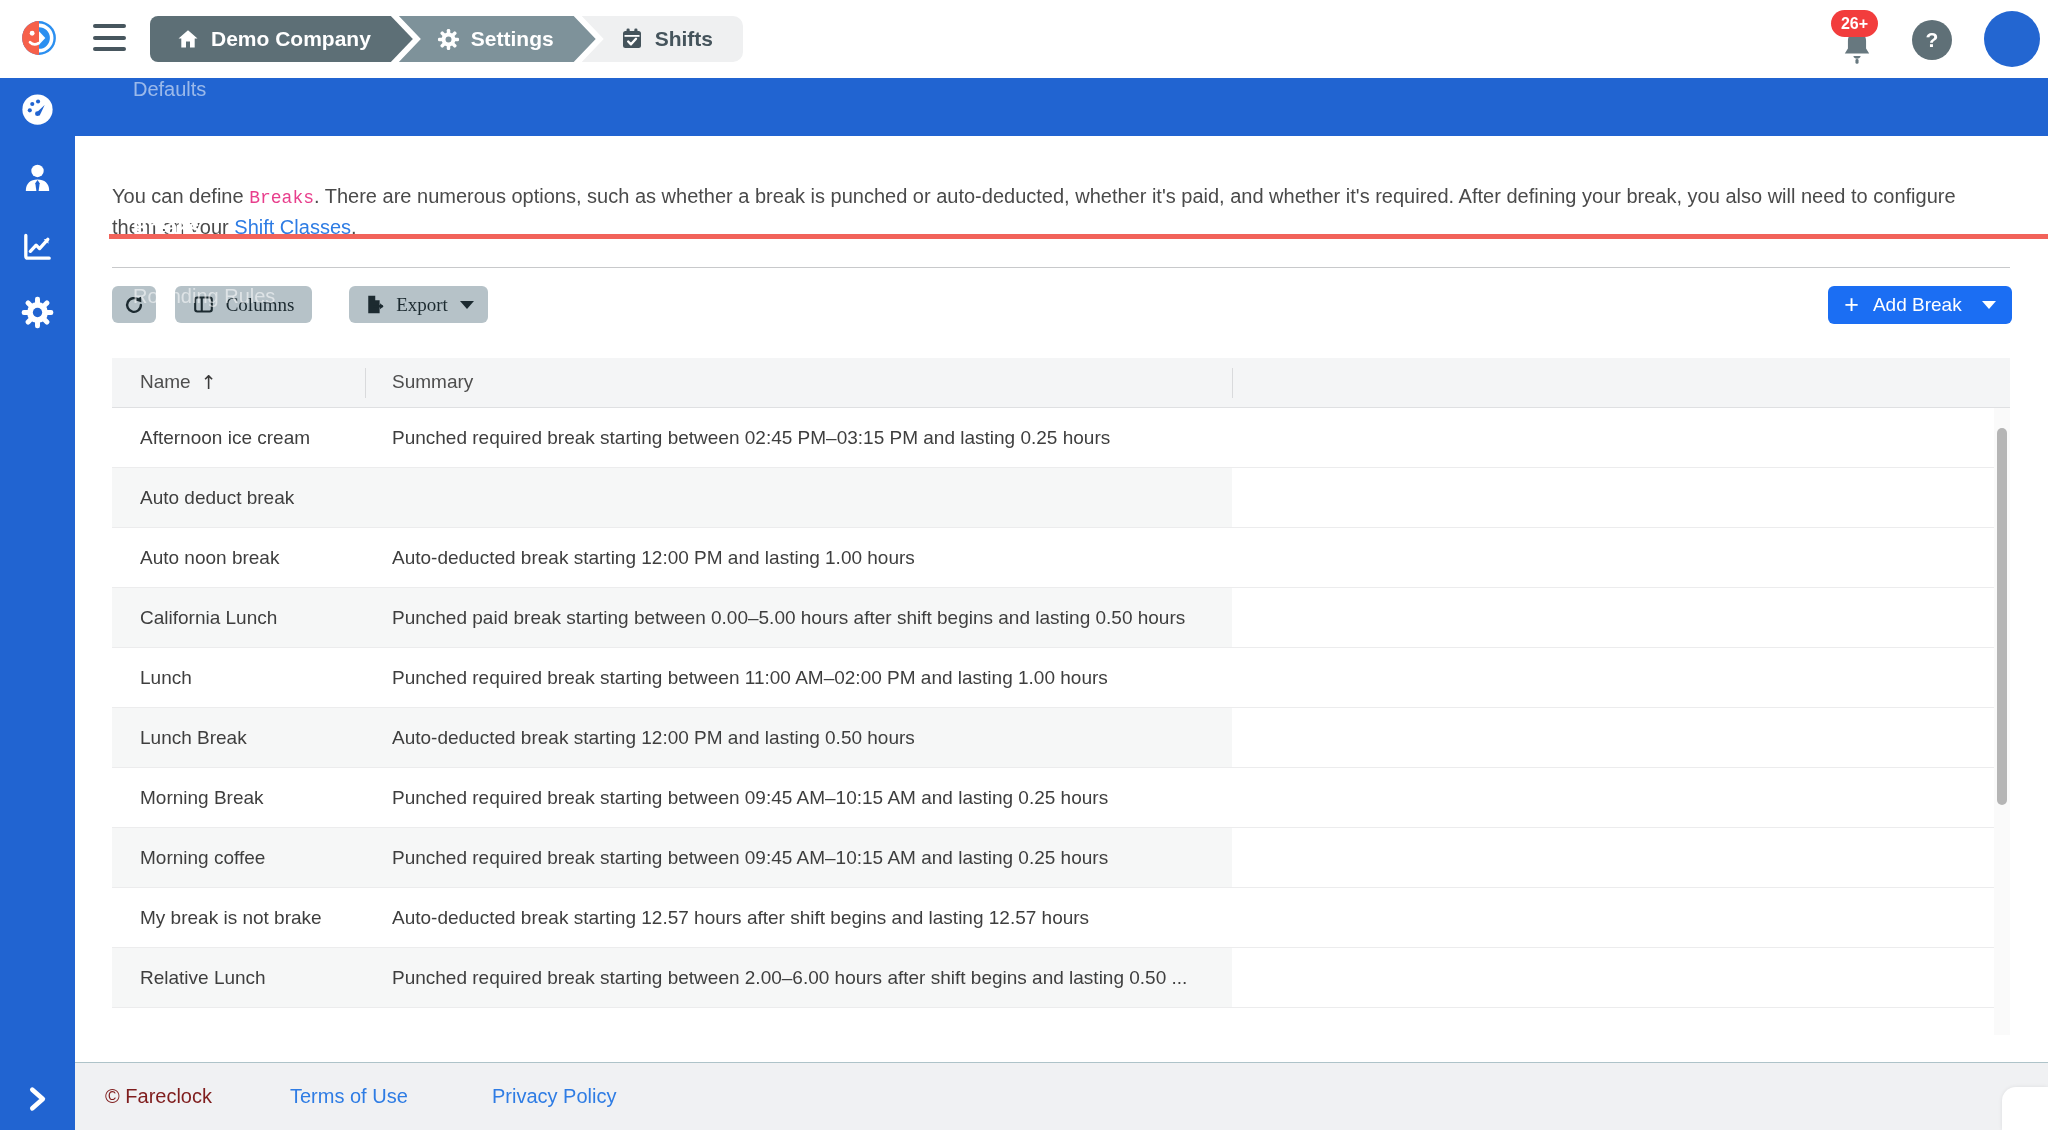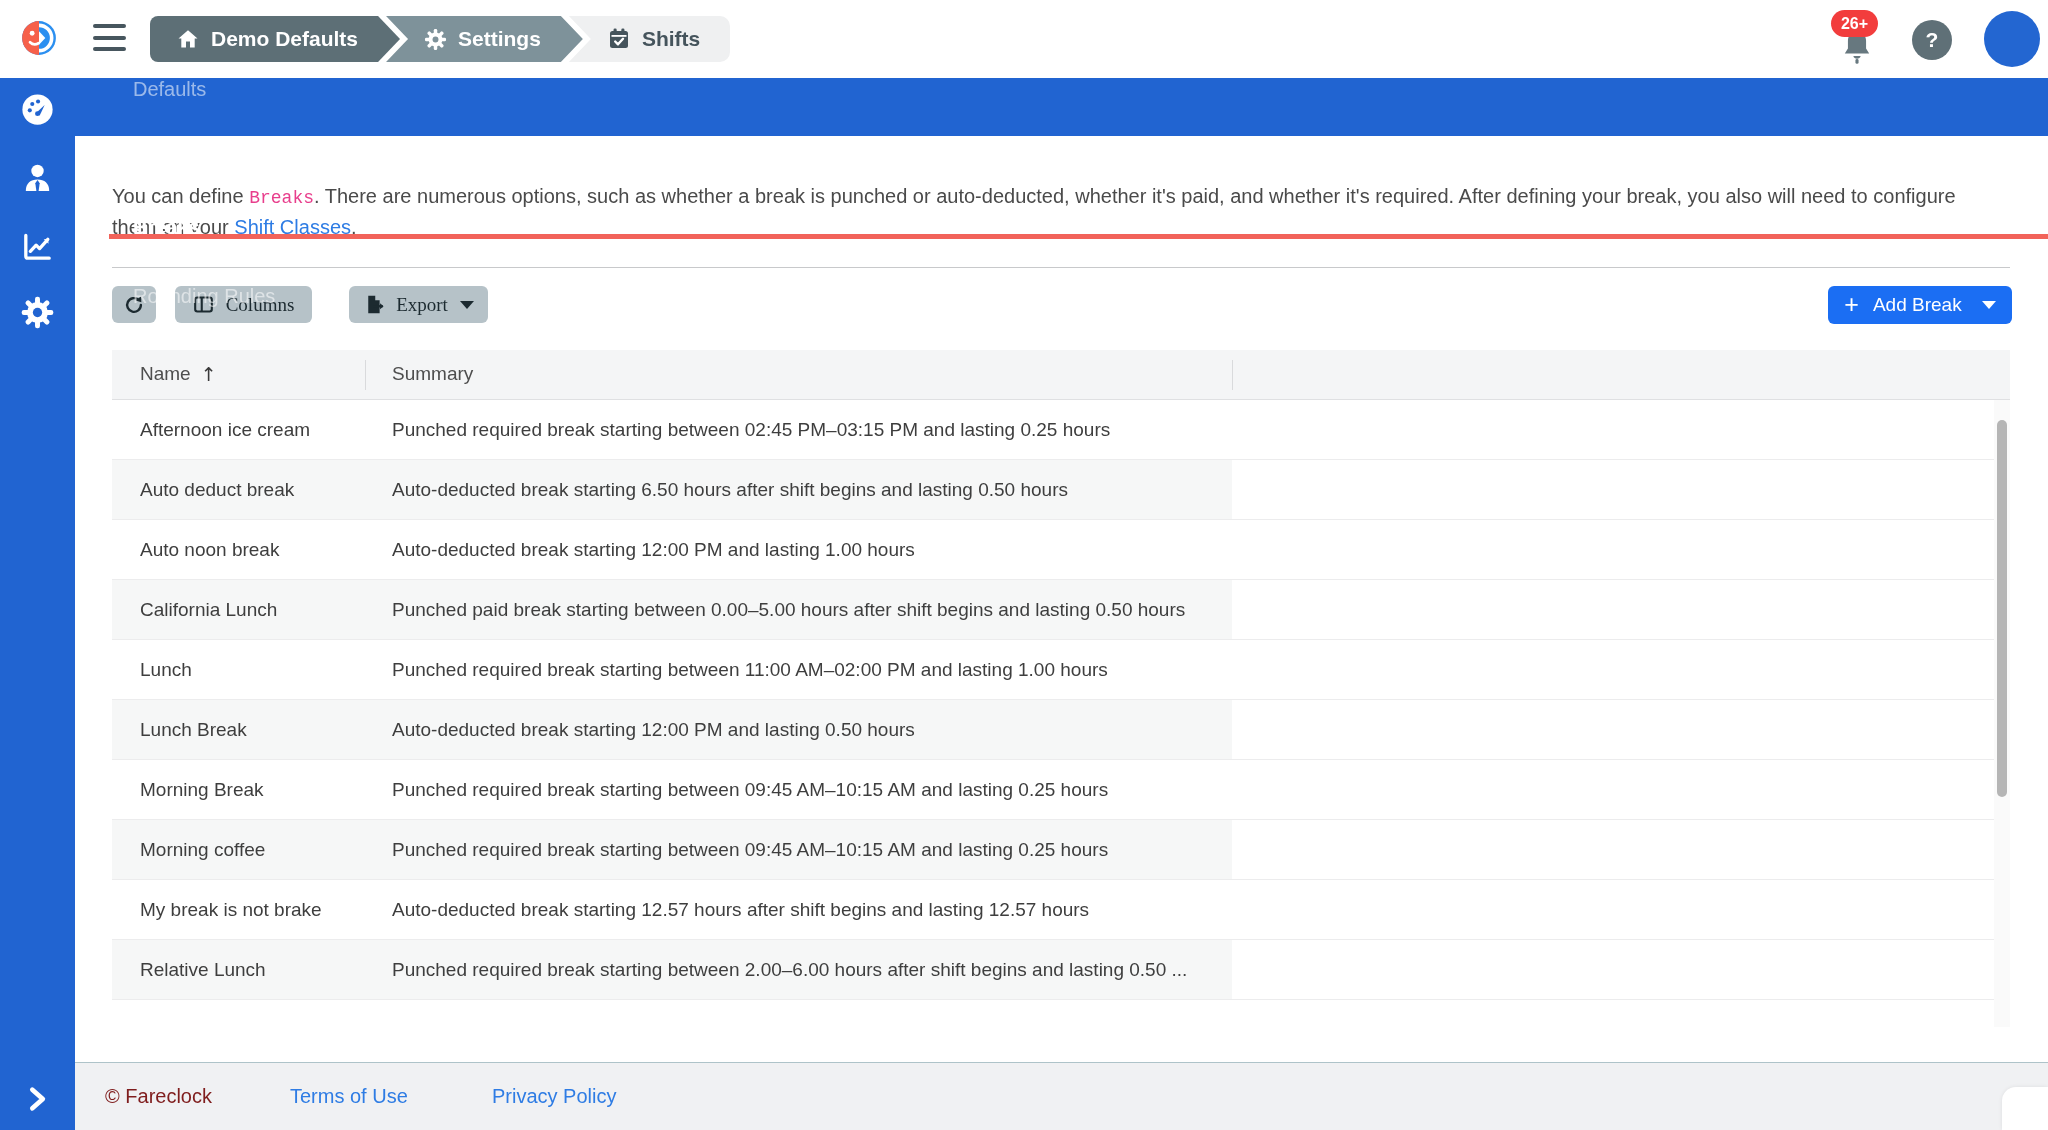--- a/index.html
+++ b/index.html
@@ -48,21 +48,21 @@
   .tbtn { height:37px; background:#b6c2c8; border:none; border-radius:6px; display:flex; align-items:center; justify-content:center; gap:12px; font-size:19px; color:#1c2a30; cursor:pointer; font-family:Liberation Serif, serif; }
   .tbtn.refresh { width:44px; }
   .tbtn.columns { width:137px; margin-left:19px; }
   .tbtn.export  { width:139px; margin-left:37px; }
   .caret { width:0; height:0; border-left:7px solid transparent; border-right:7px solid transparent; border-top:8px solid currentColor; display:inline-block; }
   .add-btn { position:absolute; left:1753px; top:150px; width:184px; height:38px; background:#1b6ef3; border:none; border-radius:6px; color:#fff; font-size:19px; display:flex; align-items:center; justify-content:center; gap:14px; cursor:pointer; font-family:inherit; }
   .add-btn .plus { font-size:25px; font-weight:400; line-height:1; margin-top:-2px; }
   .add-btn .caret { border-top-color:#fff; margin-left:6px; }
 
   
-  .table { position:absolute; left:37px; top:214px; width:1898px; height:606px; }
+  .table { position:absolute; left:37px; top:222px; width:1898px; height:606px; }
   .thead { position:relative; height:50px; background:#f4f5f6; border-bottom:1px solid #dfe0e2; font-size:19px; color:#4e4e4e; }
   .th-name { position:absolute; left:28px; top:13px; display:flex; gap:10px; align-items:center; cursor:pointer; }
   .th-summary { position:absolute; left:280px; top:13px; cursor:pointer; }
   .th-div { position:absolute; top:10px; width:1px; height:30px; background:#d9dadc; }
   .tbody { position:relative; background:#ffffff; height:627px; overflow:hidden; }
   .trow { position:relative; height:60px; border-bottom:1px solid #ececed; background:#ffffff; cursor:pointer; }
   .trow:nth-child(even) .stripe { background:#f6f7f7; }
   .stripe { position:absolute; left:0; top:0; width:1120px; height:100%; }
   .td-name { position:absolute; left:28px; top:19px; font-size:19px; color:#3e3e3e; }
   .td-summary { position:absolute; left:280px; top:19px; font-size:19px; color:#3e3e3e; }
@@ -97,21 +97,21 @@
       <span></span>
         <span></span>
         <span></span>
     </div>
 
     <div class="crumbs">
       <div class="crumb c1">
         <svg width="24" height="24" viewBox="0 0 24 24">
             <path d="M12 3.2 L21.5 11.5 H18.7 V20.5 H14 V14.5 H10 V20.5 H5.3 V11.5 H2.5 Z" fill="#ffffff"></path>
           </svg>
-        <span>Demo Defaults</span>
+        <span>Demo Company</span>
       </div>
       <div class="crumb c2">
         <svg width="23" height="23" viewBox="0 0 24 24">
           <g fill="#ffffff">
             <rect x="10.2" y="1" width="3.6" height="22" rx="1.4"></rect>
             <rect x="10.2" y="1" width="3.6" height="22" rx="1.4" transform="rotate(45 12 12)"></rect>
             <rect x="10.2" y="1" width="3.6" height="22" rx="1.4" transform="rotate(90 12 12)"></rect>
             <rect x="10.2" y="1" width="3.6" height="22" rx="1.4" transform="rotate(135 12 12)"></rect>
             <circle cx="12" cy="12" r="7.2"></circle>
           </g>
@@ -249,21 +249,20 @@
       <div class="tbody">
   <div class="trow">
     <div class="stripe"></div>
     <div class="td-name">Afternoon ice cream</div>
     <div class="td-summary">Punched required break starting between 02:45 PM–03:15 PM and lasting 0.25 hours</div>
   </div>
 
   <div class="trow">
     <div class="stripe"></div>
     <div class="td-name">Auto deduct break</div>
-    <div class="td-summary">Auto-deducted break starting 6.50 hours after shift begins and lasting 0.50 hours</div>
   </div>
 
   <div class="trow">
     <div class="stripe"></div>
     <div class="td-name">Auto noon break</div>
     <div class="td-summary">Auto-deducted break starting 12:00 PM and lasting 1.00 hours</div>
   </div>
 
   <div class="trow">
     <div class="stripe"></div>

